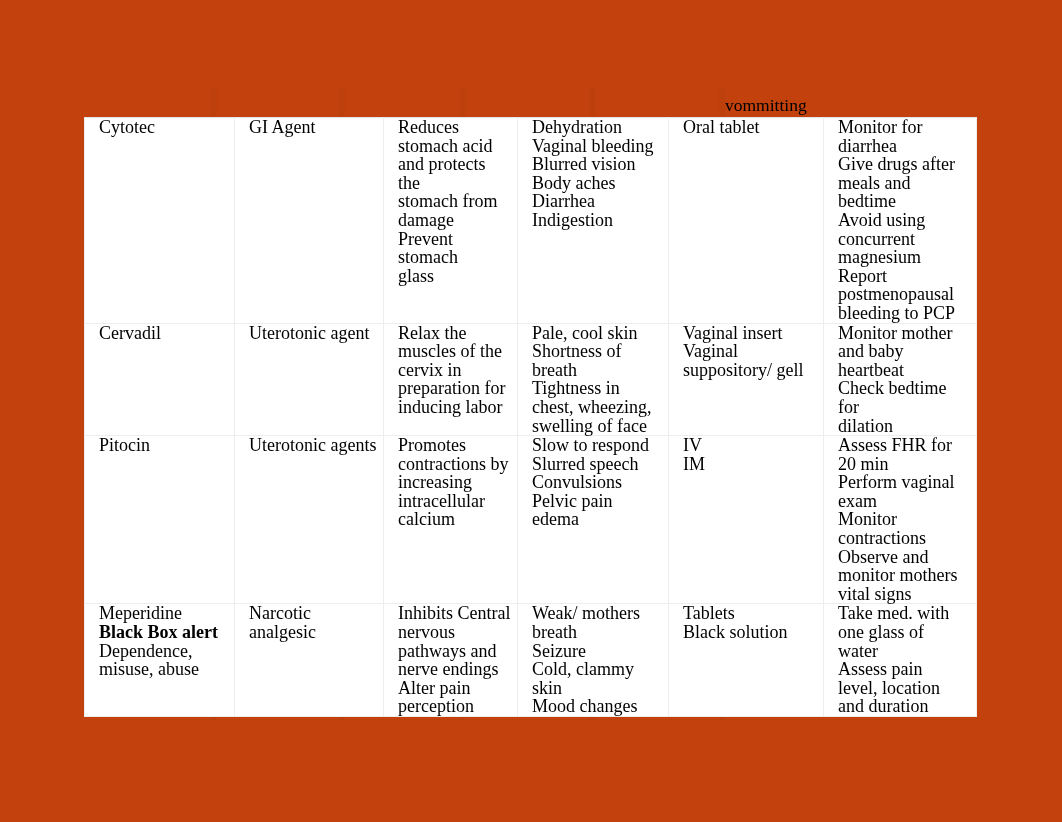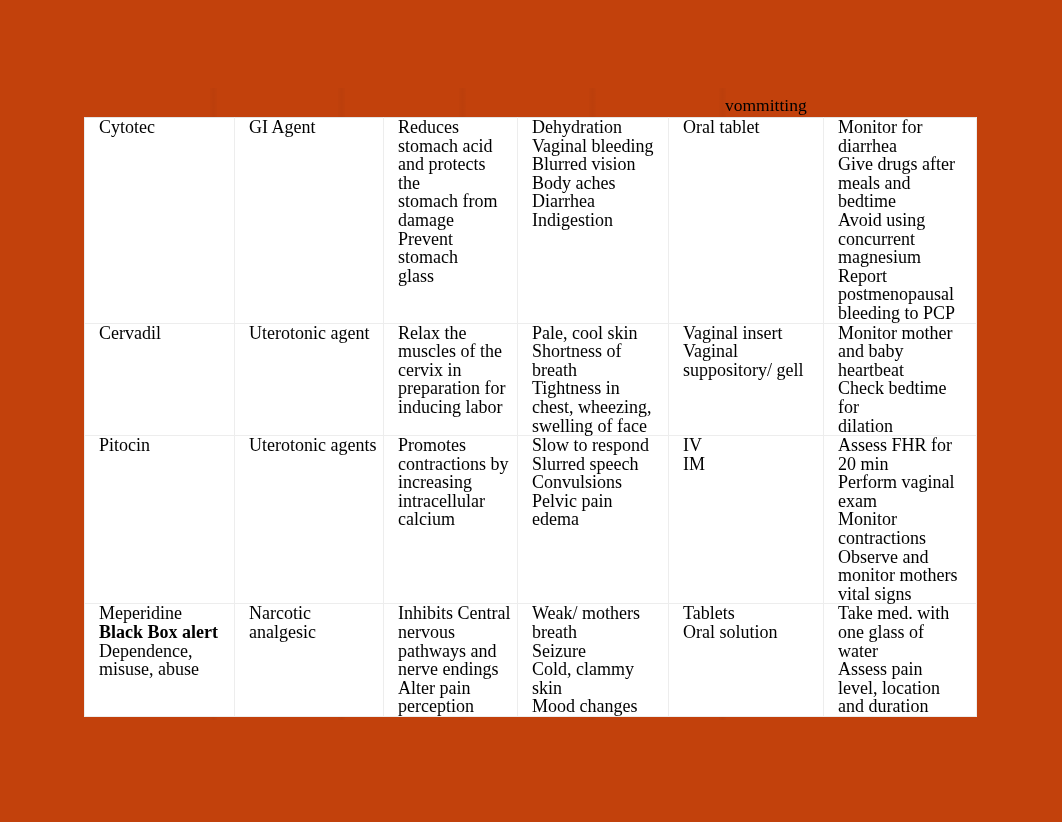--- a/index.html
+++ b/index.html
@@ -242,21 +242,21 @@
         <td class="c4 cell-lines">
           <p>Weak/ mothers</p>
           <p>breath</p>
           <p>Seizure</p>
           <p>Cold, clammy</p>
           <p>skin</p>
           <p>Mood changes</p>
         </td>
         <td class="c5 cell-lines">
           <p>Tablets</p>
-          <p>Oral solution</p>
+          <p>Black solution</p>
         </td>
         <td class="c6 cell-lines">
           <p>Take med. with</p>
           <p>one glass of</p>
           <p>water</p>
           <p>Assess pain</p>
           <p>level, location</p>
           <p>and duration</p>
         </td>
       </tr>

